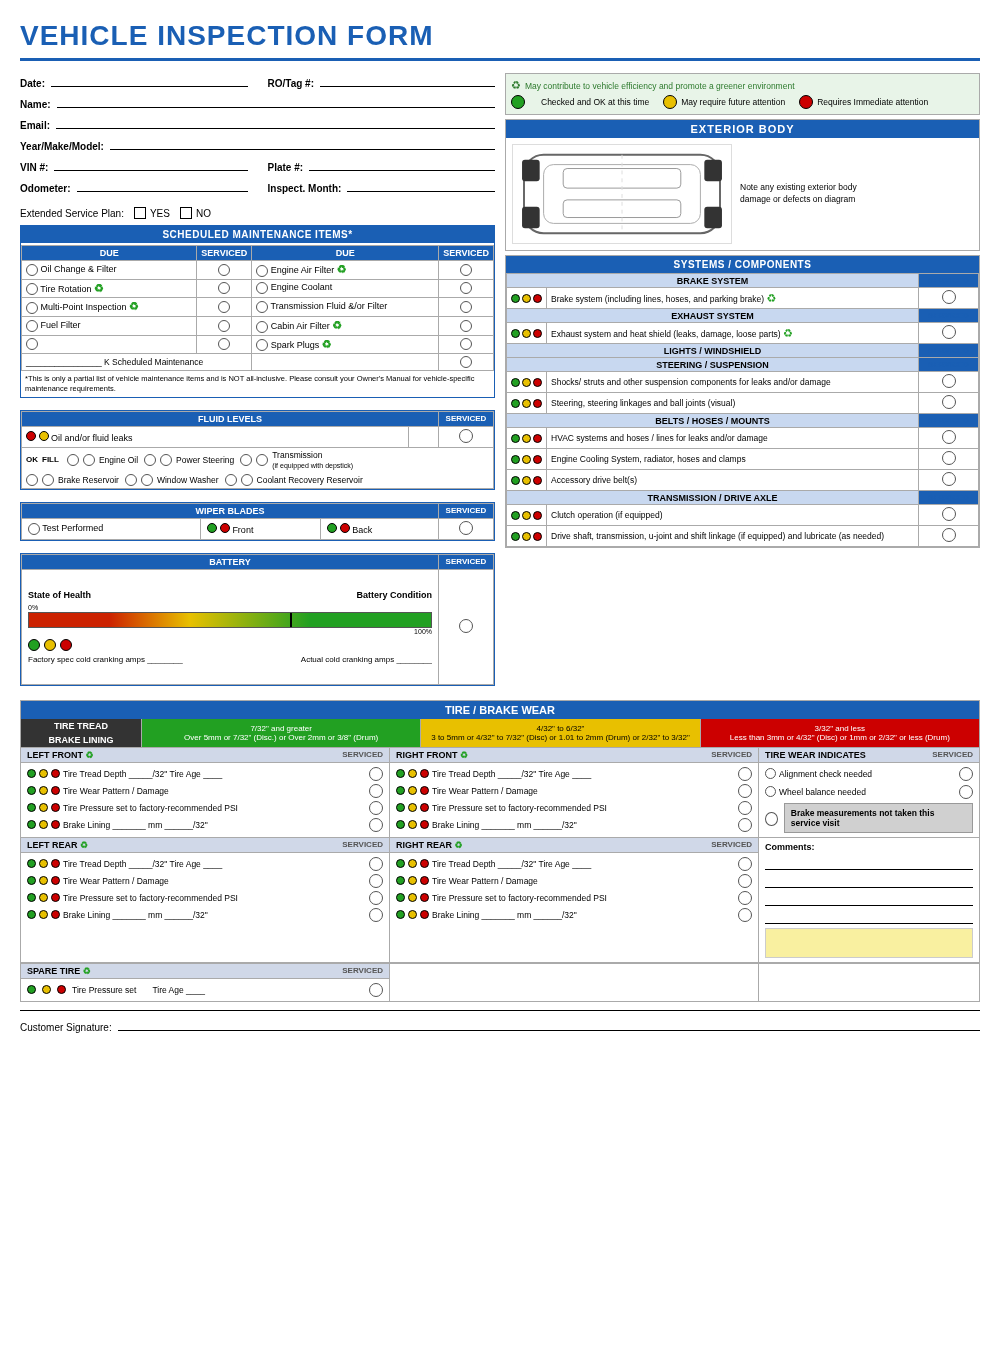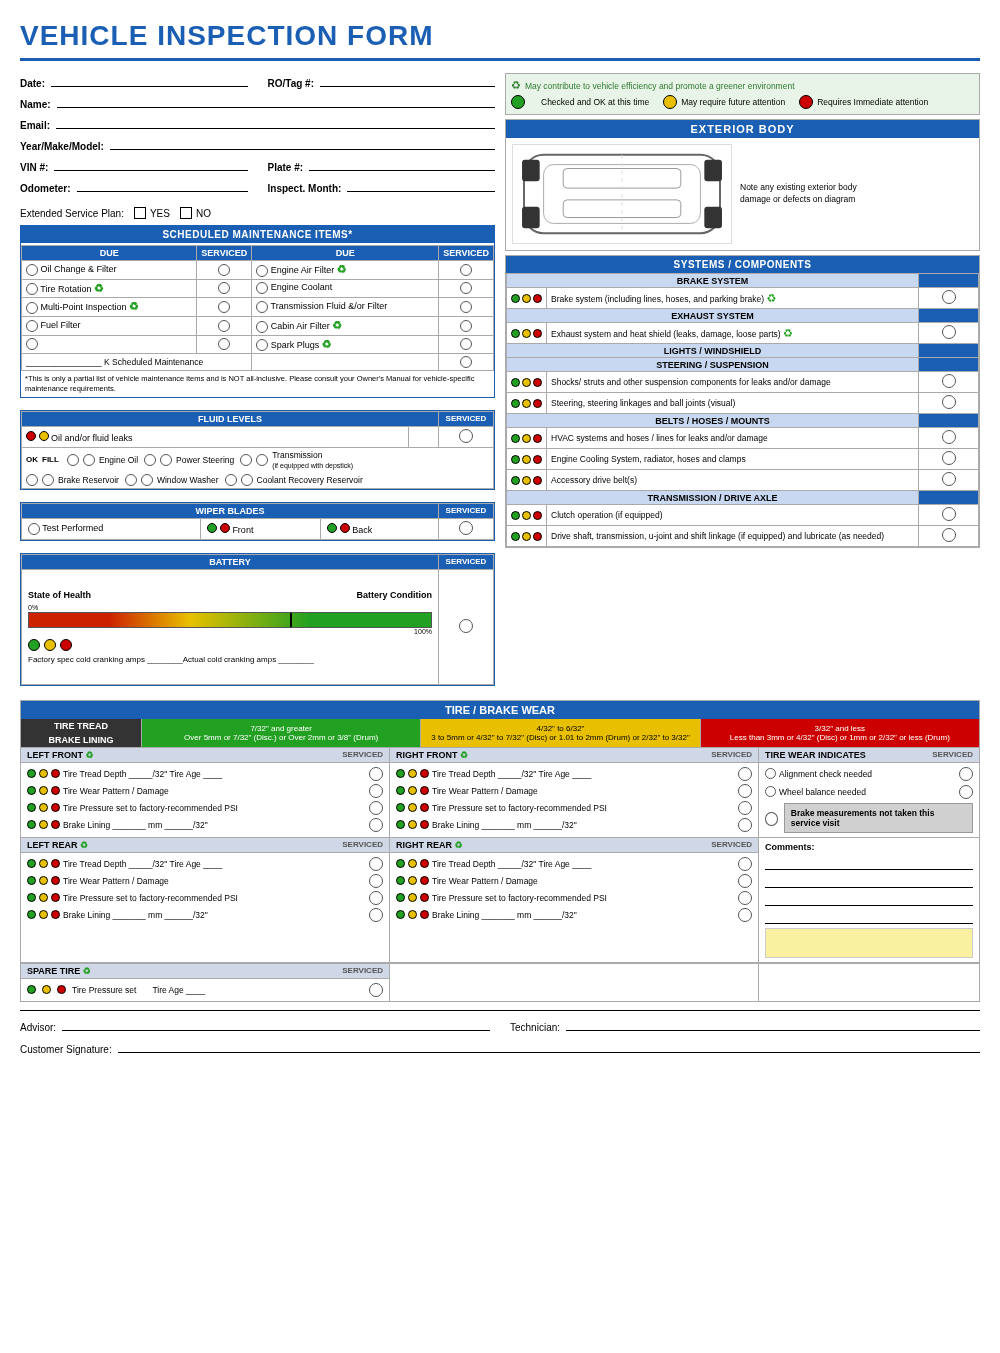--- a/index.html
+++ b/index.html
@@ -301,21 +301,21 @@
                 <div style="height:16px; background:linear-gradient(to right,#cc2200,#cc2200 20%,#e8c000 40%,#22a022 70%,#22a022); border:1px solid #555; position:relative;">
                   <div style="position:absolute;top:0;left:65%;width:2px;height:100%;background:#000;"></div>
                 </div>
                 <div style="font-size:7px; text-align:right;">100%</div>
               </div>
               <div style="display:flex; gap:4px; margin-top:2px;">
                 <span class="dot-g" style="display:inline-block;width:12px;height:12px;"></span>
                 <span class="dot-y" style="display:inline-block;width:12px;height:12px;"></span>
                 <span class="dot-r" style="display:inline-block;width:12px;height:12px;"></span>
               </div>
-              <div style="display:flex; justify-content:flex-start; font-size:8px; margin-top:4px;">
+              <div style="display:flex; justify-content:space-between; font-size:8px; margin-top:4px;">
                 <span>Factory spec cold cranking amps ________</span>
                 <span>Actual cold cranking amps ________</span>
               </div>
             </td>
             <td style="text-align:center;vertical-align:middle;"><span class="serviced-circle"></span></td>
           </tr>
         </tbody>
       </table>
     </div>
   </div>
@@ -768,27 +768,17 @@
         <span style="margin-left:10px;">Tire Age ____</span>
         <span class="serviced-circle" style="margin-left:auto;"></span>
       </div>
     </div>
     <div style="border-right:1px solid #aaa;"></div>
     <div></div>
   </div>
 </div>
 
 <div class="bottom-section">
-  <div class="bottom-fields">
-    <div class="bottom-field">
-      <label>Advisor:</label>
-      <div class="underline"></div>
-    </div>
-    <div class="bottom-field">
-      <label>Technician:</label>
-      <div class="underline"></div>
-    </div>
-  </div>
   <div class="bottom-field" style="margin-bottom:6px;">
     <label>Customer Signature:</label>
     <div class="underline"></div>
   </div>
 </div>
 
 </body></html>

